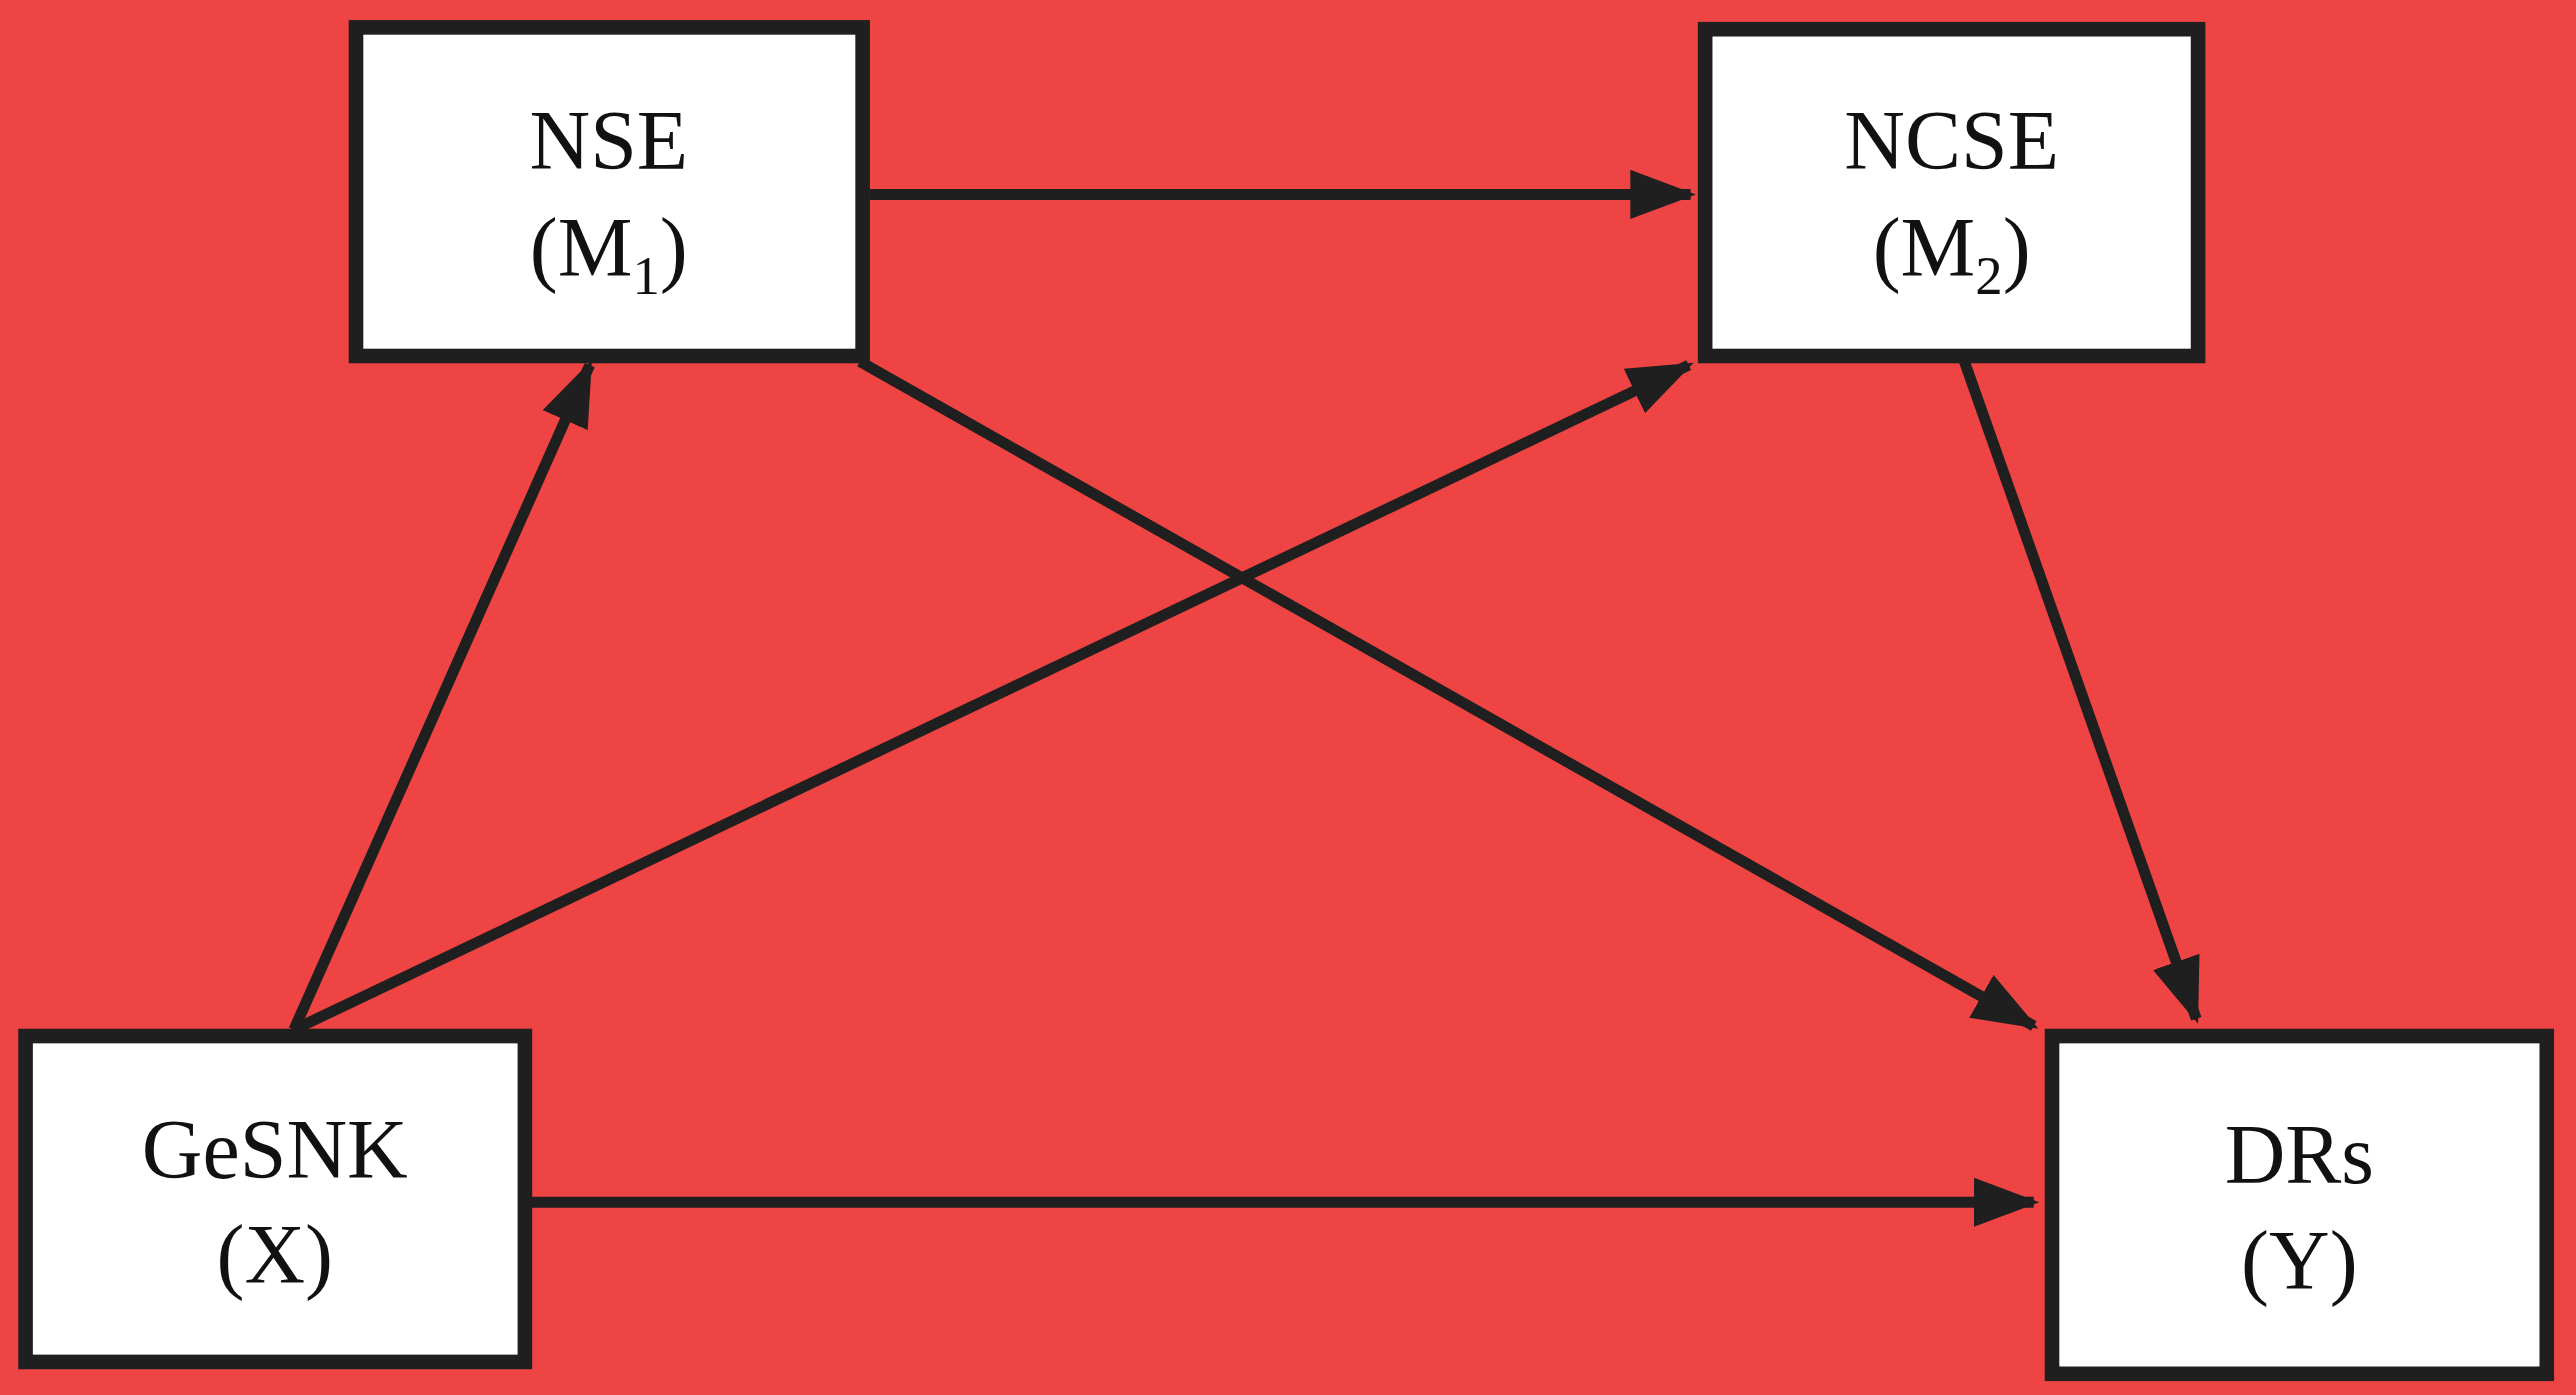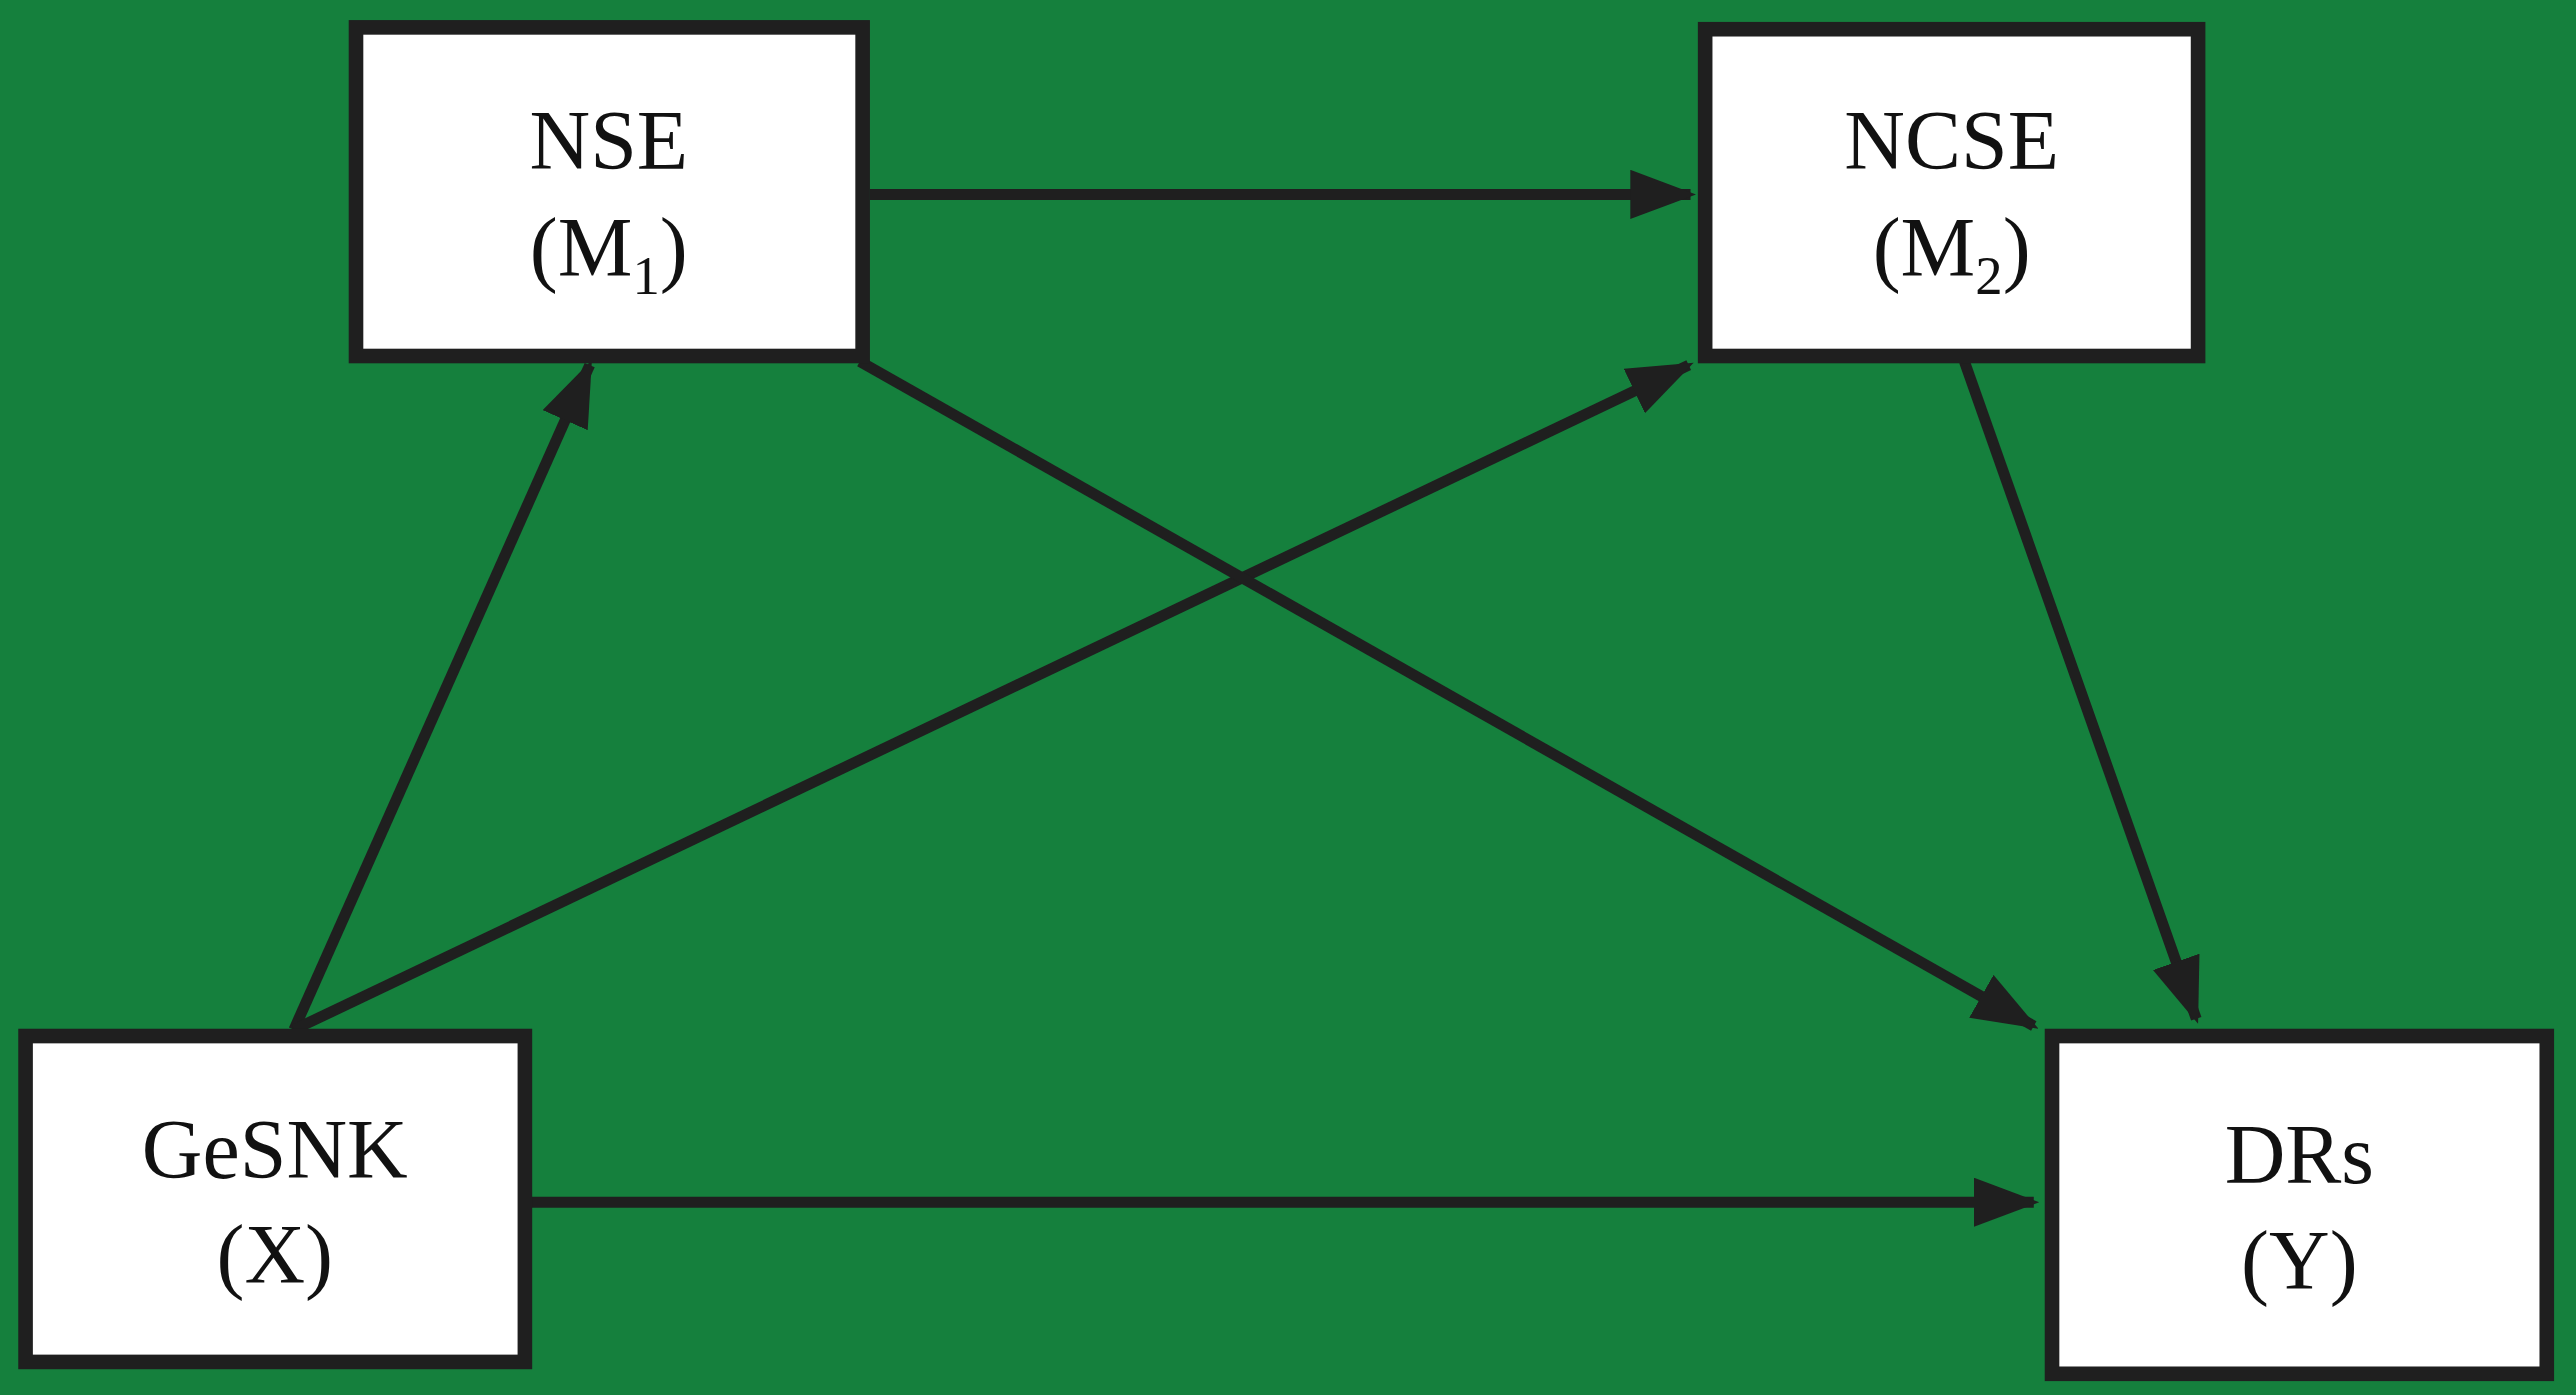--- a/index.html
+++ b/index.html
@@ -4,21 +4,21 @@
 <style>
   html, body {
     margin: 0;
     padding: 0;
     background: #ffffff;
   }
   .diagram-wrap {
     width: 100%;
     max-width: 2576px;
     margin: 0 auto;
-    background: #15803d;
+    background: #ef4444;
   }
   svg {
     display: block;
     width: 100%;
     height: auto;
   }
   .node-box {
     fill: #ffffff;
     stroke: #1f1f1f;
     stroke-width: 16;

